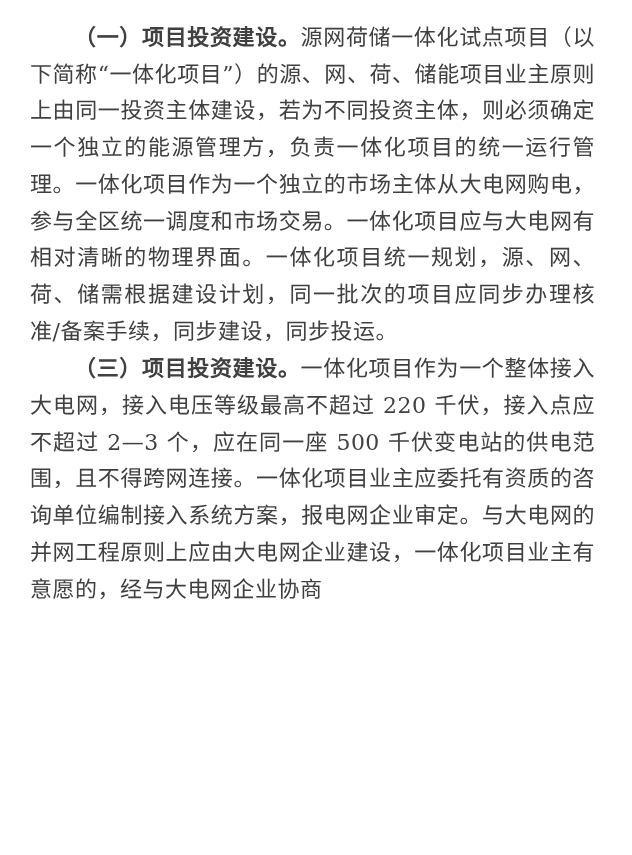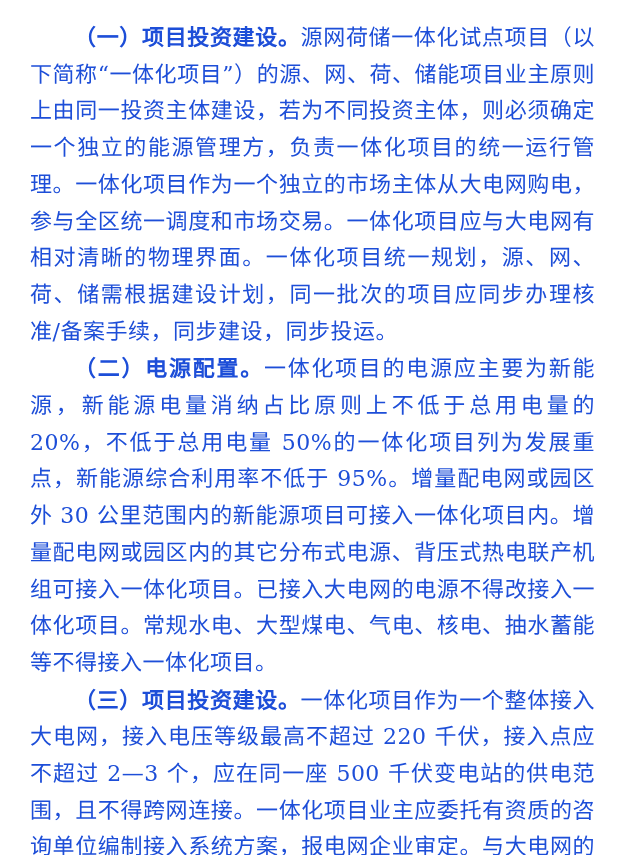--- a/index.html
+++ b/index.html
@@ -14,21 +14,21 @@
   }
   .page {
     box-sizing: border-box;
     width: 632px;
     height: 855px;
     padding: 19px 37px 0 30px;
     background: #ffffff;
     font-family: "DejaVu Serif", "Liberation Serif", serif;
     font-size: 22px;
     line-height: 36.7px;
-    color: #1d4ed8;
+    color: #404040;
     overflow: hidden;
   }
   .para {
     margin: 0;
     text-indent: 2em;
     text-align: justify;
     text-justify: inter-ideograph;
     letter-spacing: 0.5px;
   }
   .para-heading {
@@ -40,21 +40,18 @@
 </style>
 </head>
 <body>
 
 <div class="page">
 
   <p class="para">
     <span class="para-heading">（一）项目投资建设。</span><span class="para-body">源网荷储一体化试点项目（以下简称“一体化项目”）的源、网、荷、储能项目业主原则上由同一投资主体建设，若为不同投资主体，则必须确定一个独立的能源管理方，负责一体化项目的统一运行管理。一体化项目作为一个独立的市场主体从大电网购电，参与全区统一调度和市场交易。一体化项目应与大电网有相对清晰的物理界面。一体化项目统一规划，源、网、荷、储需根据建设计划，同一批次的项目应同步办理核准/备案手续，同步建设，同步投运。</span>
   </p>
 
-  <p class="para">
-    <span class="para-heading">（二）电源配置。</span><span class="para-body">一体化项目的电源应主要为新能源，新能源电量消纳占比原则上不低于总用电量的 20%，不低于总用电量 50%的一体化项目列为发展重点，新能源综合利用率不低于 95%。增量配电网或园区外 30 公里范围内的新能源项目可接入一体化项目内。增量配电网或园区内的其它分布式电源、背压式热电联产机组可接入一体化项目。已接入大电网的电源不得改接入一体化项目。常规水电、大型煤电、气电、核电、抽水蓄能等不得接入一体化项目。</span>
-  </p>
 
   <p class="para">
     <span class="para-heading">（三）项目投资建设。</span><span class="para-body">一体化项目作为一个整体接入大电网，接入电压等级最高不超过 220 千伏，接入点应不超过 2—3 个，应在同一座 500 千伏变电站的供电范围，且不得跨网连接。一体化项目业主应委托有资质的咨询单位编制接入系统方案，报电网企业审定。与大电网的并网工程原则上应由大电网企业建设，一体化项目业主有意愿的，经与大电网企业协商</span>
   </p>
 
 </div>
 
 </body></html>

